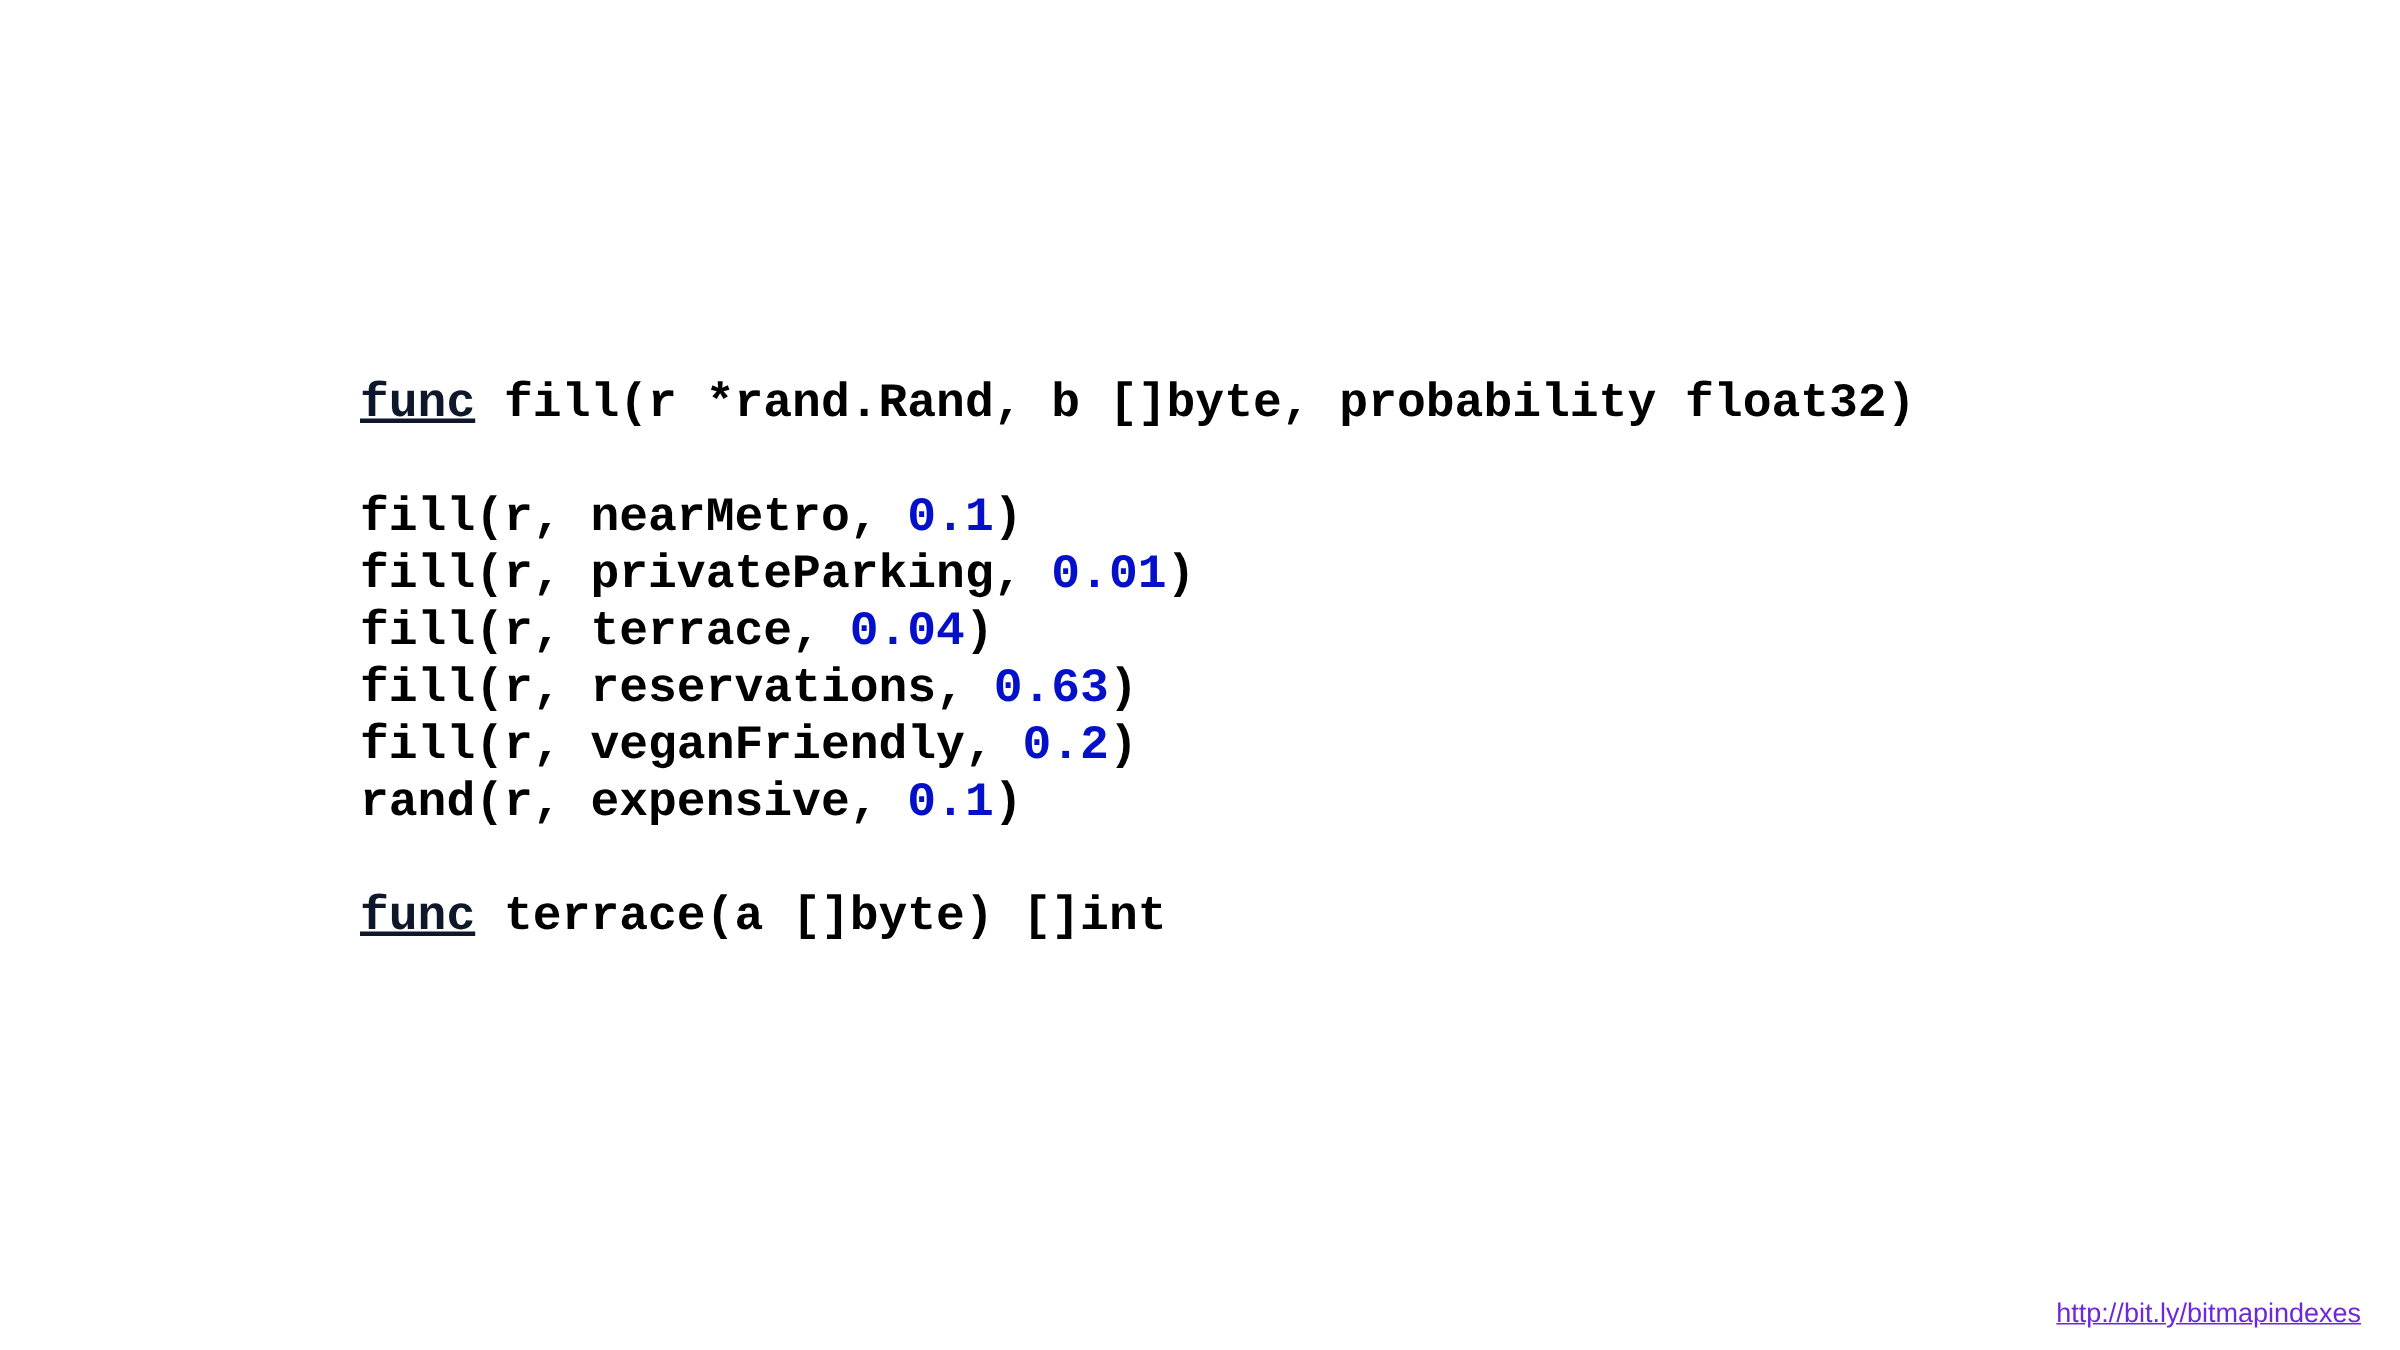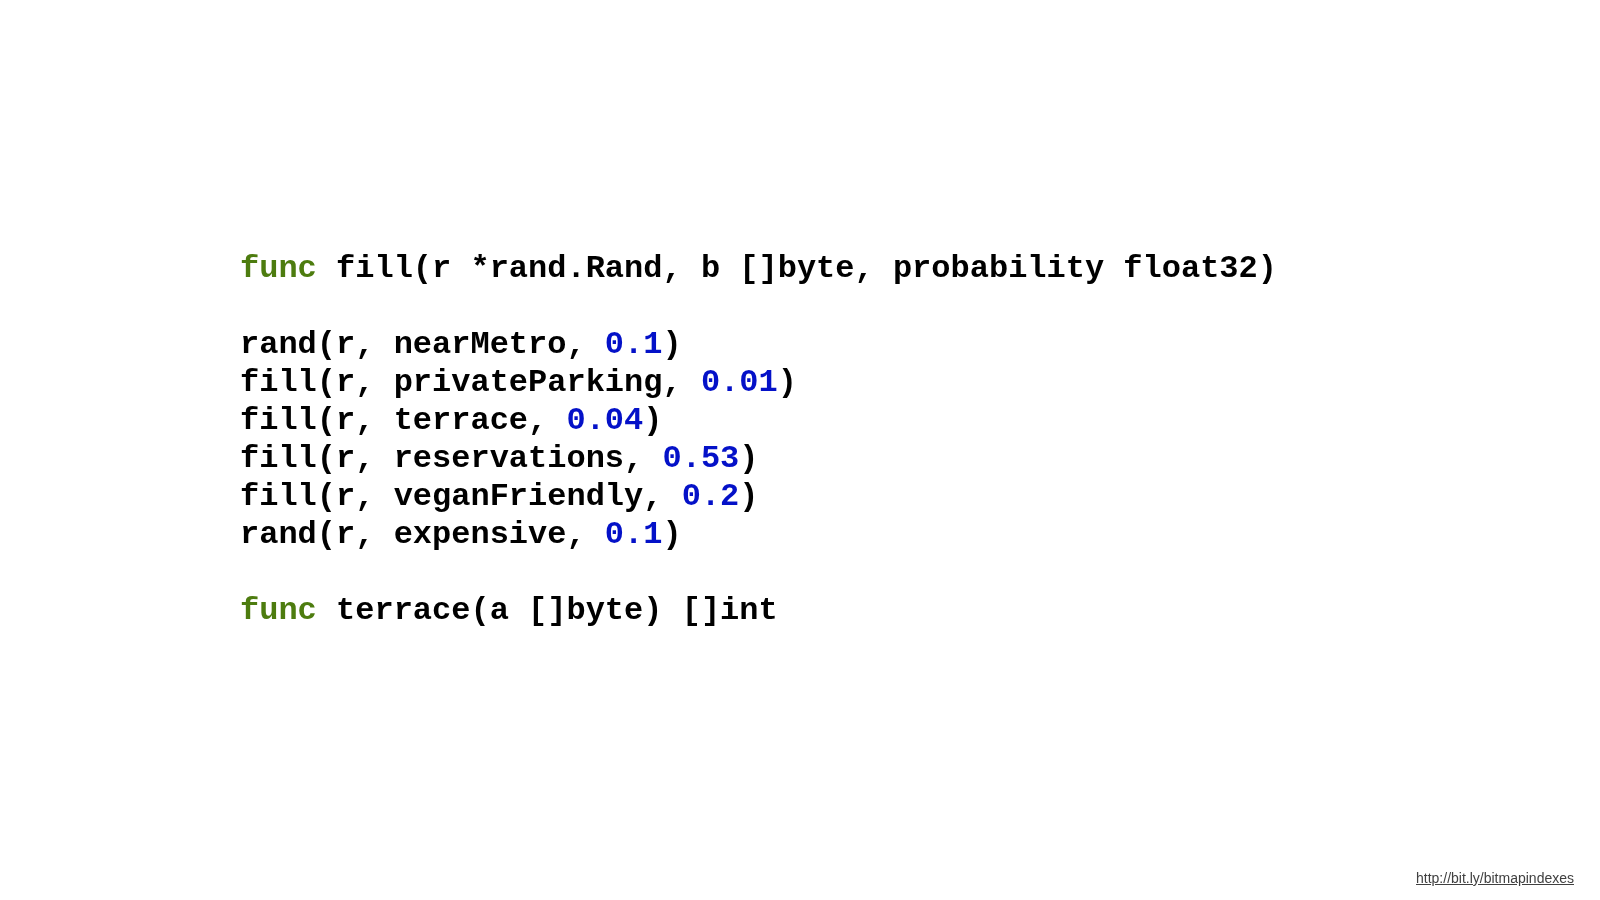--- a/index.html
+++ b/index.html
@@ -20,21 +20,21 @@
     height: 900px;
   }
   .code-block {
     position: absolute;
     left: 240px;
     top: 250px;
     white-space: pre;
     line-height: 38px;
     letter-spacing: 0px;
   }
-  .kw { color: #4d7c0f; font-weight: bold; }
+  .kw { color: #0f172a; font-weight: bold; text-decoration: underline; }
   .num { color: #0411c8; font-weight: bold; }
   .ident { color: #000000; font-weight: bold; }
   .hl {
     position: absolute;
     background: #d4e6c9;
     z-index: -1;
   }
   
   .hl1 {
     left: 208px; top: 230px; width: 232px; height: 56px;
@@ -50,41 +50,41 @@
   }
   .hl4 {
     left: 216px; top: 584px; width: 280px; height: 60px;
     transform: skewX(-8deg);
   }
   .footer-link {
     position: absolute;
     right: 26px;
     bottom: 14px;
     font-family: Arial, Helvetica, sans-serif;
-    font-size: 14px;
-    color: #404040;
+    font-size: 18px;
+    color: #6d28d9;
     text-decoration: underline;
   }
 </style>
 </head>
 <body>
 
 <div class="slide">
 
   <div class="hl hl1"></div>
   <div class="hl hl2"></div>
   <div class="hl hl3"></div>
   <div class="hl hl4"></div>
 
   <div class="code-block"><span class="kw">func</span><span class="ident"> fill(r *rand.Rand, b []byte, probability float32)</span>
 
-<span class="ident">rand(r, nearMetro, </span><span class="num">0.1</span><span class="ident">)</span>
+<span class="ident">fill(r, nearMetro, </span><span class="num">0.1</span><span class="ident">)</span>
 <span class="ident">fill(r, privateParking, </span><span class="num">0.01</span><span class="ident">)</span>
 <span class="ident">fill(r, terrace, </span><span class="num">0.04</span><span class="ident">)</span>
-<span class="ident">fill(r, reservations, </span><span class="num">0.53</span><span class="ident">)</span>
+<span class="ident">fill(r, reservations, </span><span class="num">0.63</span><span class="ident">)</span>
 <span class="ident">fill(r, veganFriendly, </span><span class="num">0.2</span><span class="ident">)</span>
 <span class="ident">rand(r, expensive, </span><span class="num">0.1</span><span class="ident">)</span>
 
 <span class="kw">func</span><span class="ident"> terrace(a []byte) []int</span></div>
 
   <a class="footer-link">http://bit.ly/bitmapindexes</a>
 
 </div>
 
 </body></html>

